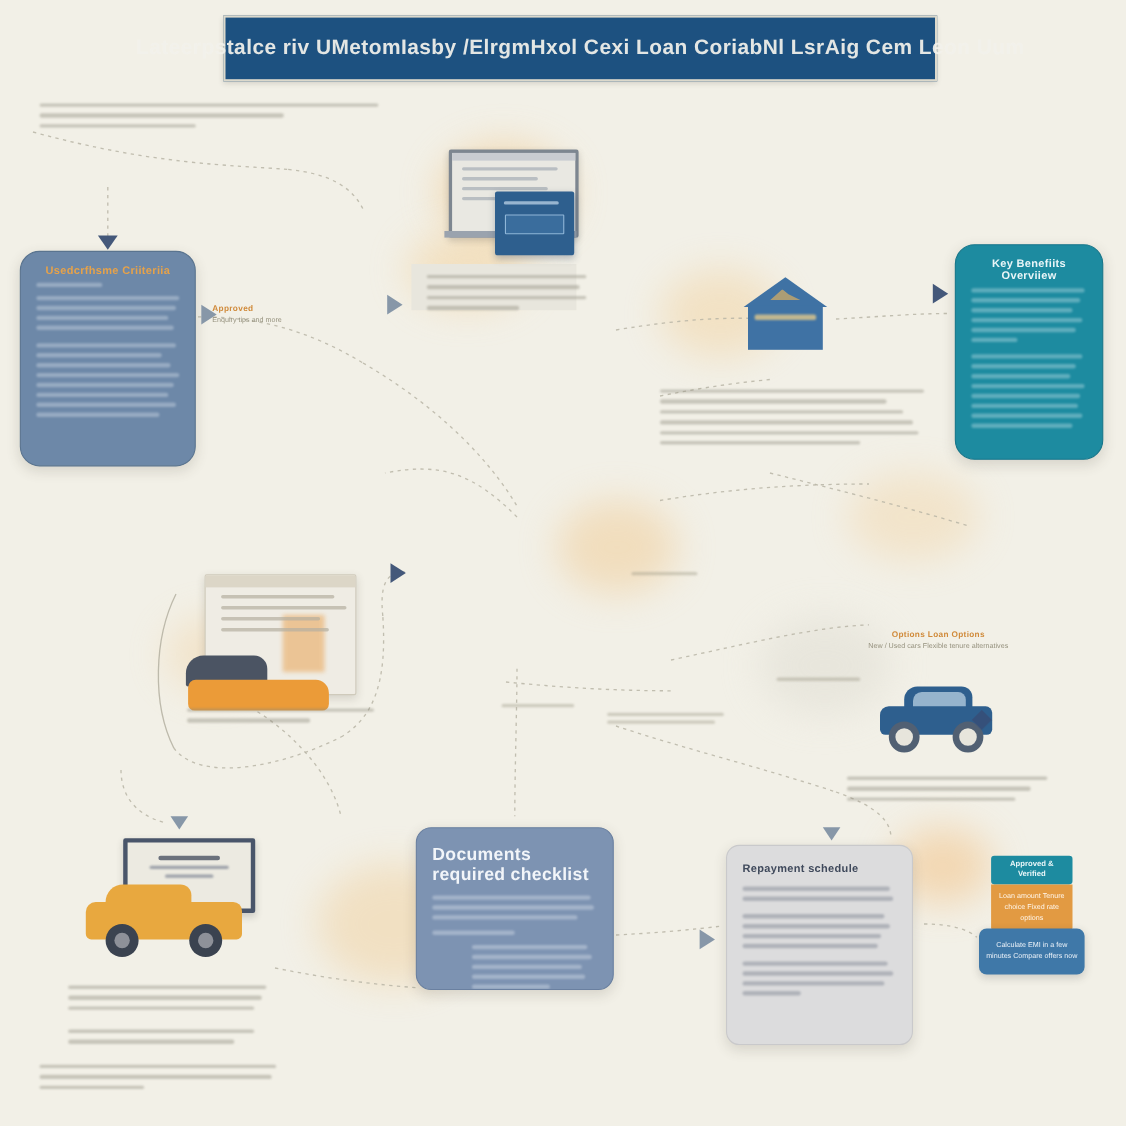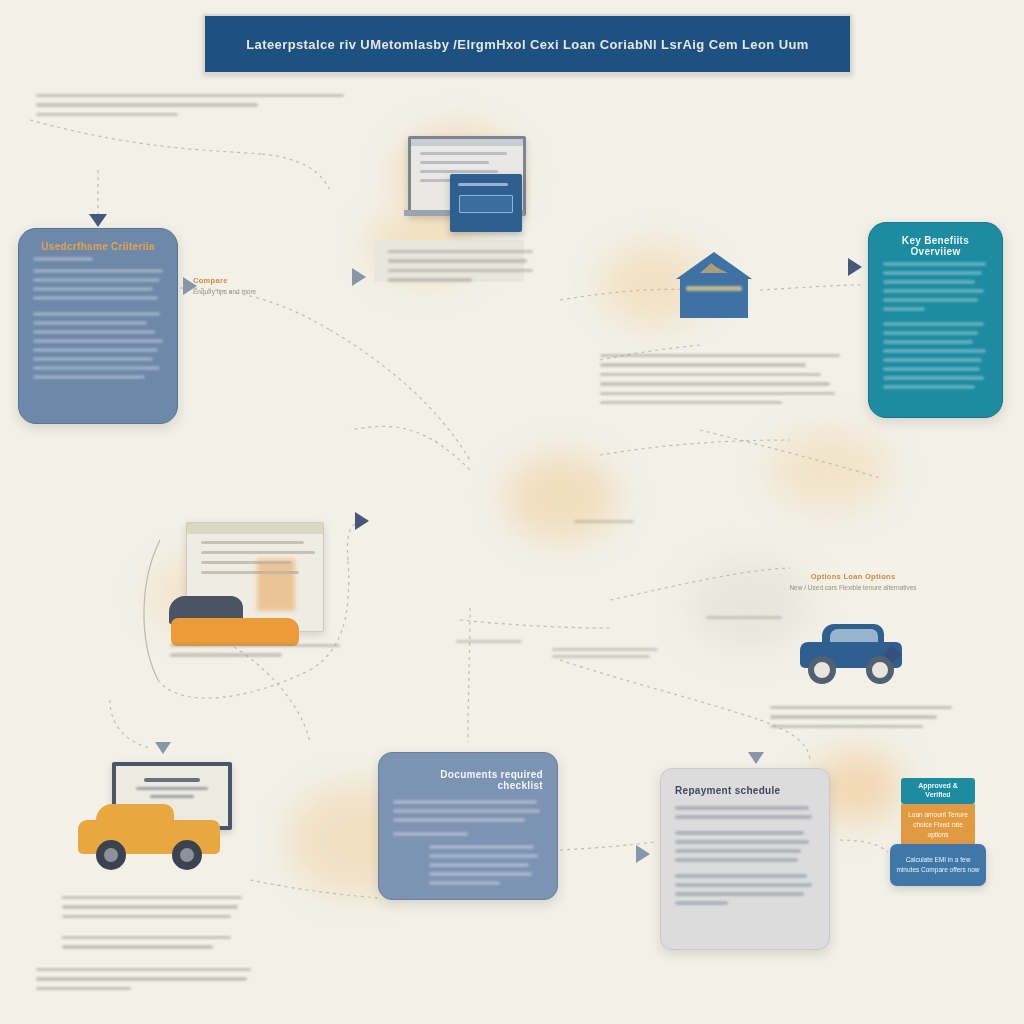--- a/index.html
+++ b/index.html
@@ -20,21 +20,21 @@
   }
 
   
   #title-banner{
     position:absolute;left:203px;top:14px;width:645px;height:56px;
     background:#1d5180;border:2px solid #dcd9cc;
     display:flex;align-items:center;justify-content:center;
     box-shadow:0 2px 5px rgba(60,55,40,.18);
   }
   #title-banner .t{
-    color:#f3f2ec;font-size:13px;font-weight:700;letter-spacing:.4px;
+    color:#f3f2ec;font-size:19px;font-weight:700;letter-spacing:.4px;
     white-space:nowrap;filter:blur(.45px);opacity:.93;
   }
 
   
   .card{position:absolute;border-radius:18px;box-sizing:border-box;
         box-shadow:0 4px 12px rgba(70,65,50,.16);overflow:hidden;}
   .card .ch{font-size:10px;font-weight:700;text-align:center;filter:blur(.5px);
             letter-spacing:.3px;margin-bottom:3px;}
   .card .csub{font-size:8px;text-align:center;filter:blur(.5px);margin-bottom:7px;}
   .card .body{padding:0 14px;}
@@ -50,21 +50,21 @@
   #card-benefits .body{color:#ddf0f4;}
 
   #card-comparison{left:378px;top:472px;width:180px;height:128px;
       background:#1f4f7d;border:1px solid #184067;}
   #card-comparison .ch{color:#e8a44c;font-size:11px;}
   #card-comparison .csub{color:#dce8f2;}
   #card-comparison .body{color:#cfdeec;}
 
   #card-documents{left:378px;top:752px;width:180px;height:148px;
       background:#7d93b2;border:1px solid #6a80a0;border-radius:14px;}
-  #card-documents .ch{color:#f2f5f9;font-size:10px;text-align:right;}
+  #card-documents .ch{color:#f2f5f9;font-size:16px;text-align:left;}
   #card-documents .body{color:#eef2f7;}
 
   #card-repayment{left:660px;top:768px;width:170px;height:182px;
       background:#dcdcdd;border:1px solid #c9c9cb;border-radius:12px;}
   #card-repayment .ch{color:#404a5c;text-align:left;}
   #card-repayment .body{color:#5a6375;}
 
   
   #badge-stack{position:absolute;left:890px;top:778px;width:96px;height:108px;}
   #badge-stack .b1{position:absolute;left:11px;top:0;width:74px;height:26px;
@@ -323,21 +323,21 @@
           <i style="width:92%"></i>
         <i style="width:98%"></i>
           <i style="width:86%"></i>
       </div>
     </div>
   </div>
   <div class="arrow ar-down" style="left:89px;top:214px;"></div>
   <div class="arrow ar-right" style="left:183px;top:277px;"></div>
 
   <div class="anno" style="left:193px;top:276px;width:120px;">
-    <div class="h">Compare</div>
+    <div class="h">Approved</div>
     <div class="s">Enquiry tips and more</div>
   </div>
   <div class="arrow ar-right" style="left:352px;top:268px;"></div>
 
   <div class="card" id="card-benefits">
     <div class="body" style="padding-top:12px;">
       <div class="ch">Key Benefiits Overviiew</div>
       <div class="lines">
         <i style="width:98%"></i>
           <i style="width:94%"></i>

